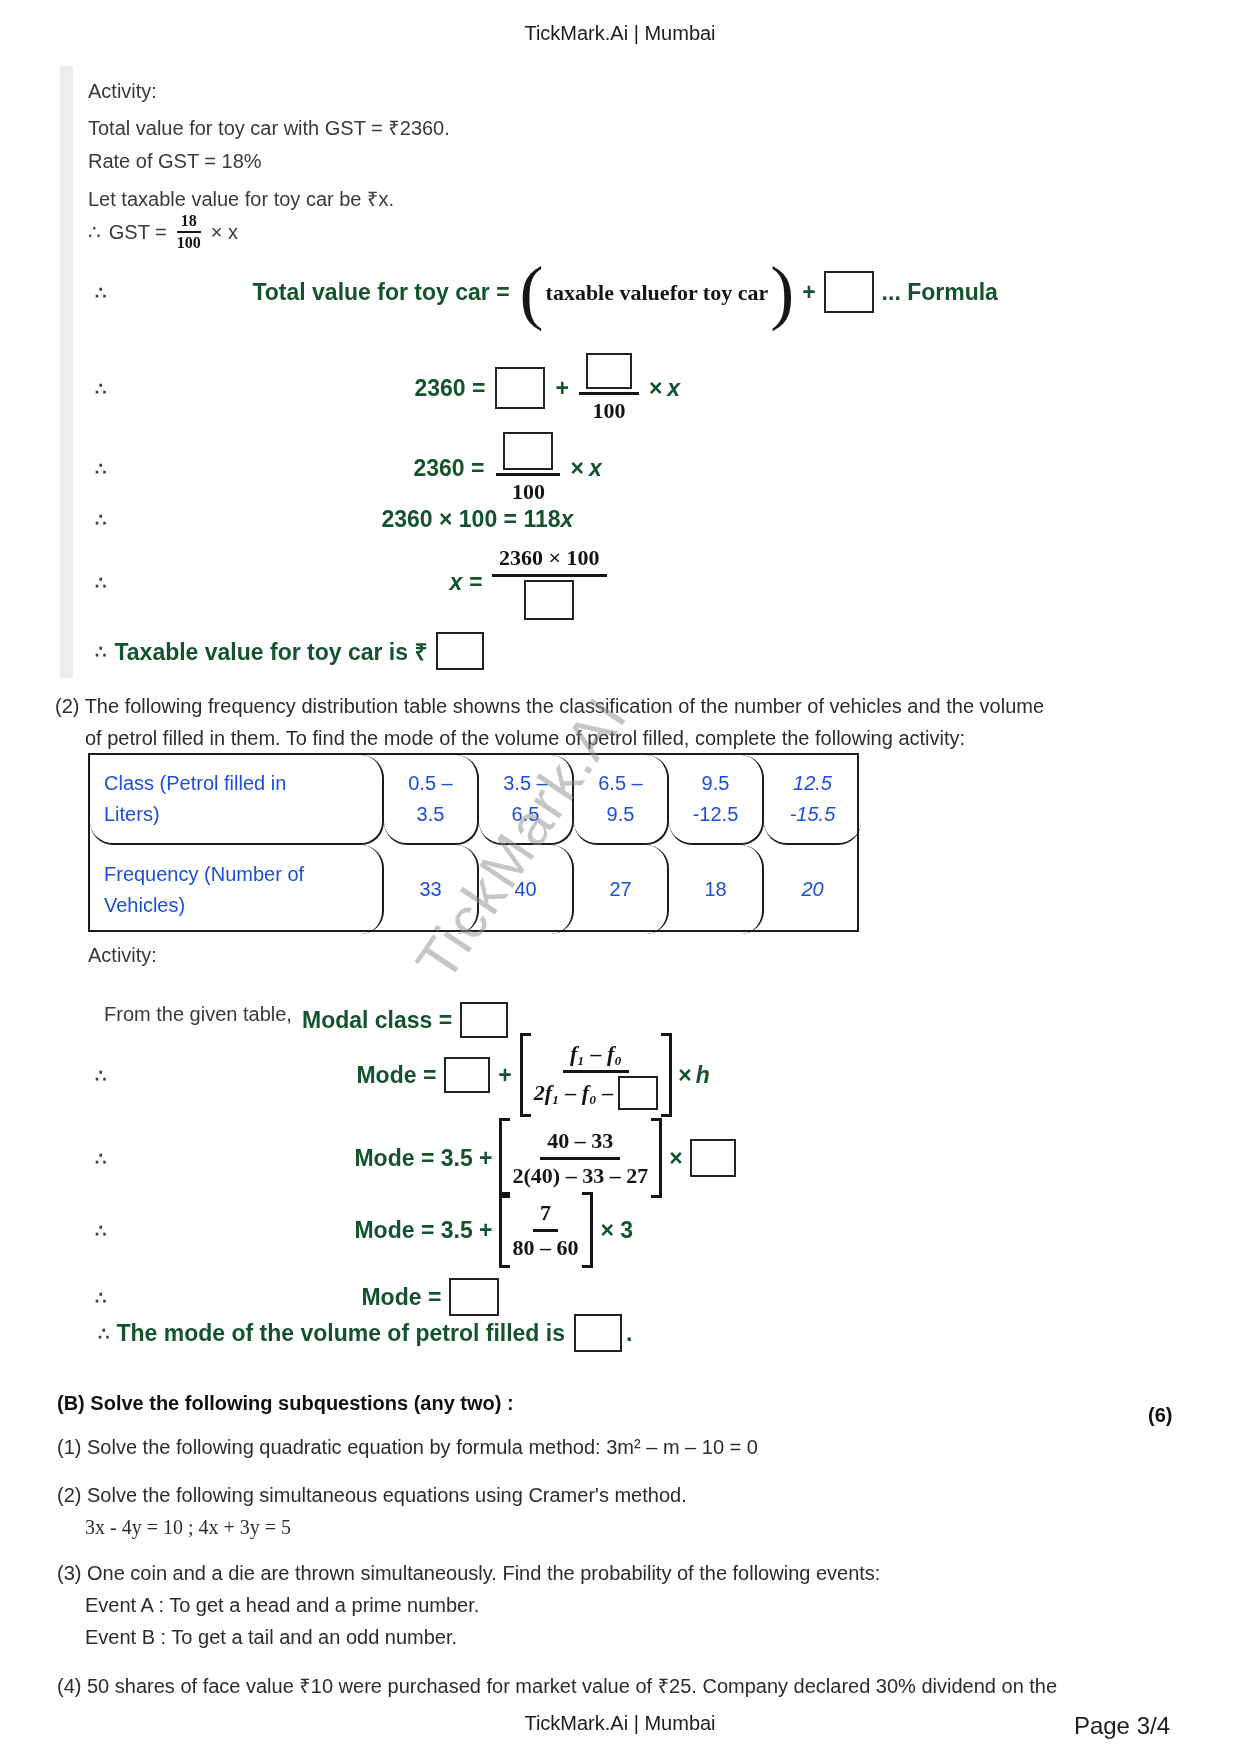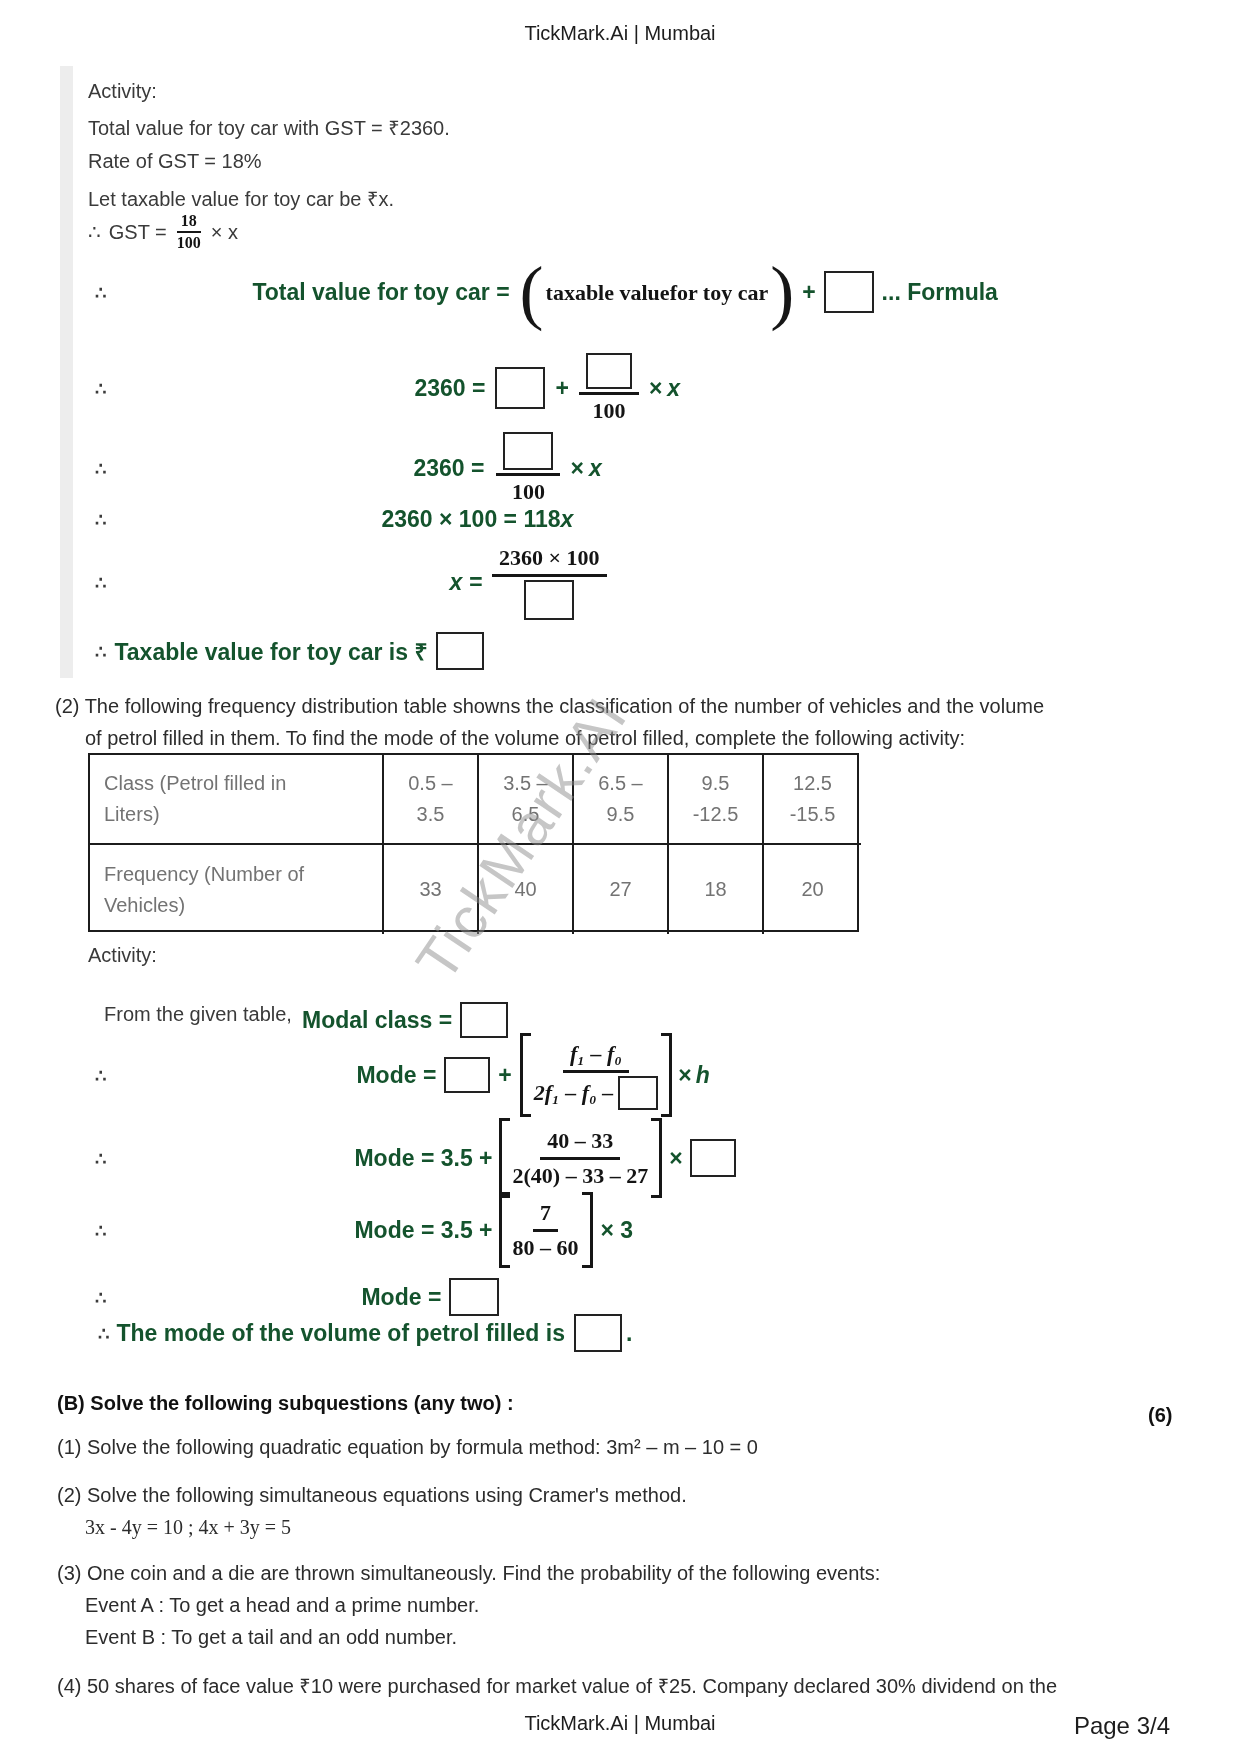--- a/index.html
+++ b/index.html
@@ -38,22 +38,22 @@
 
   
   .ftable {
     left:88px; top:753px; width:771px; height:179px;
     display:grid; grid-template-columns:294px 95px 95px 95px 95px 97px;
     grid-template-rows:90px 89px;
     border:2px solid #1c1c1c; background:transparent;
   }
   .ftable .cell { border-right:2px solid #1c1c1c; border-bottom:2px solid #1c1c1c;
     display:flex; flex-direction:column; justify-content:center; align-items:center;
-    font-size:20px; color:#737373; line-height:31px; text-align:center; }
-  .ftable .cell.last-col { border-right:none; }
+    font-size:20px; color:#1d4ed8; line-height:31px; text-align:center;border-radius:23px; }
+  .ftable .cell.last-col { border-right:none;font-style:italic; }
   .ftable .cell.last-row { border-bottom:none;text-align:right; }
   .ftable .cell.head { align-items:flex-start; padding-left:14px; text-align:left; }
 
   
   .watermark {
     left:430px; top:940px; z-index:6; pointer-events:none;
     font-size:58px; color:#8f8f8f; opacity:0.5; letter-spacing:2px;
     transform-origin:0 50%; transform:rotate(-56deg);
     font-family:"Liberation Sans",sans-serif; white-space:nowrap;
   }

